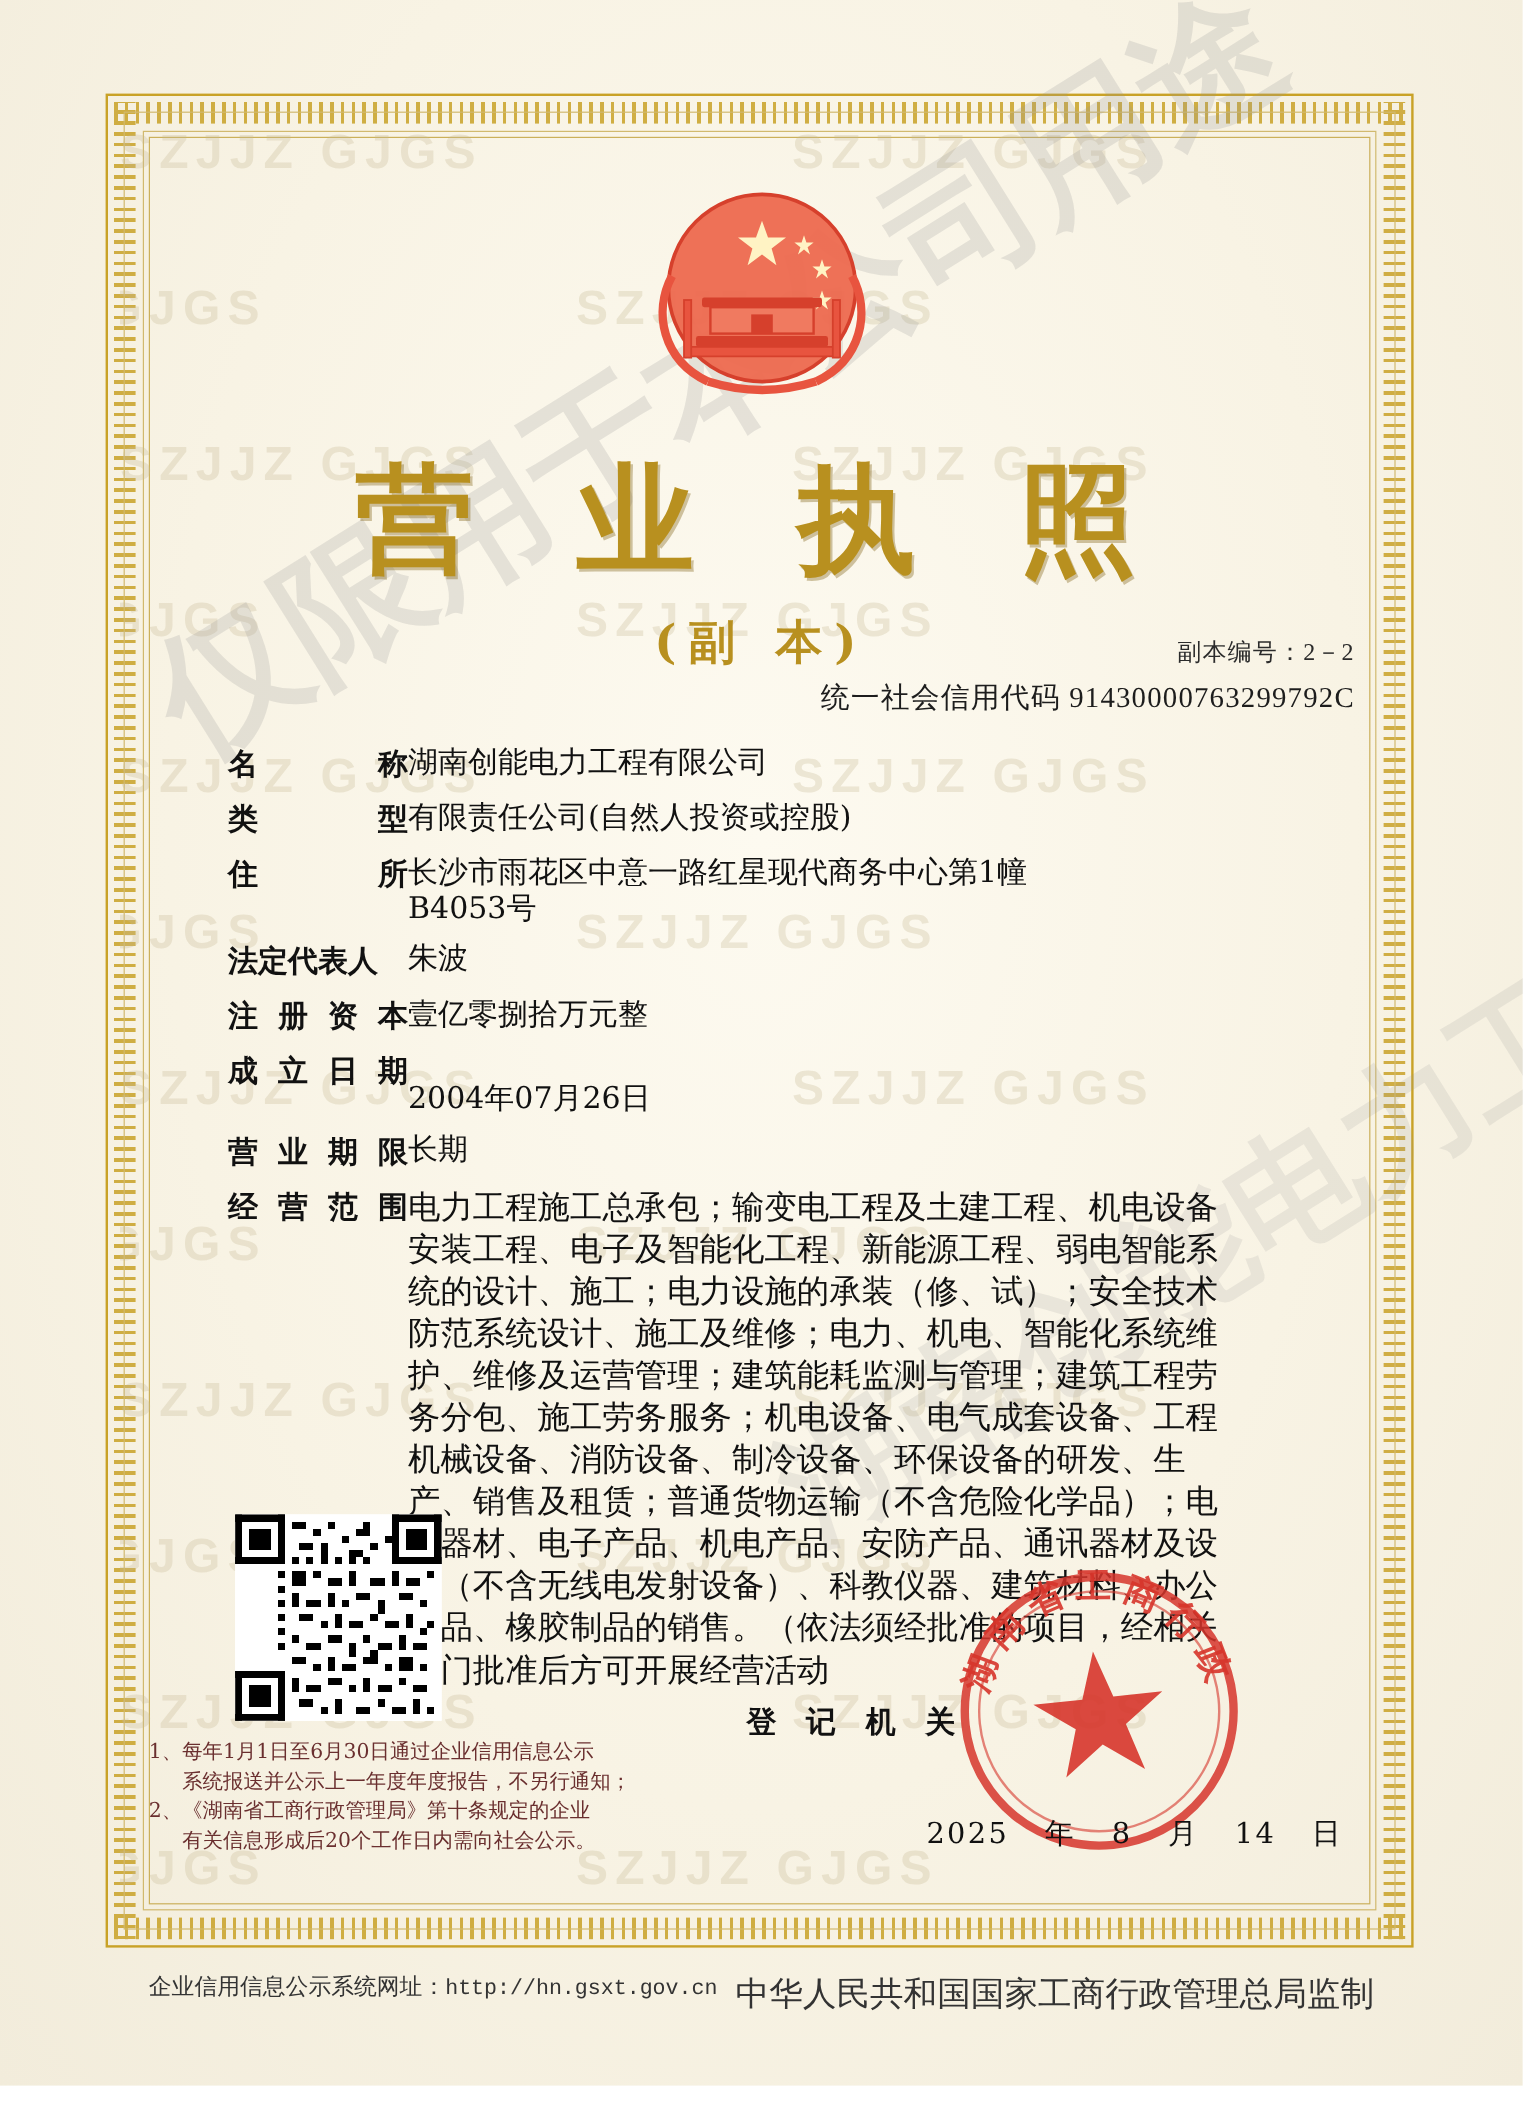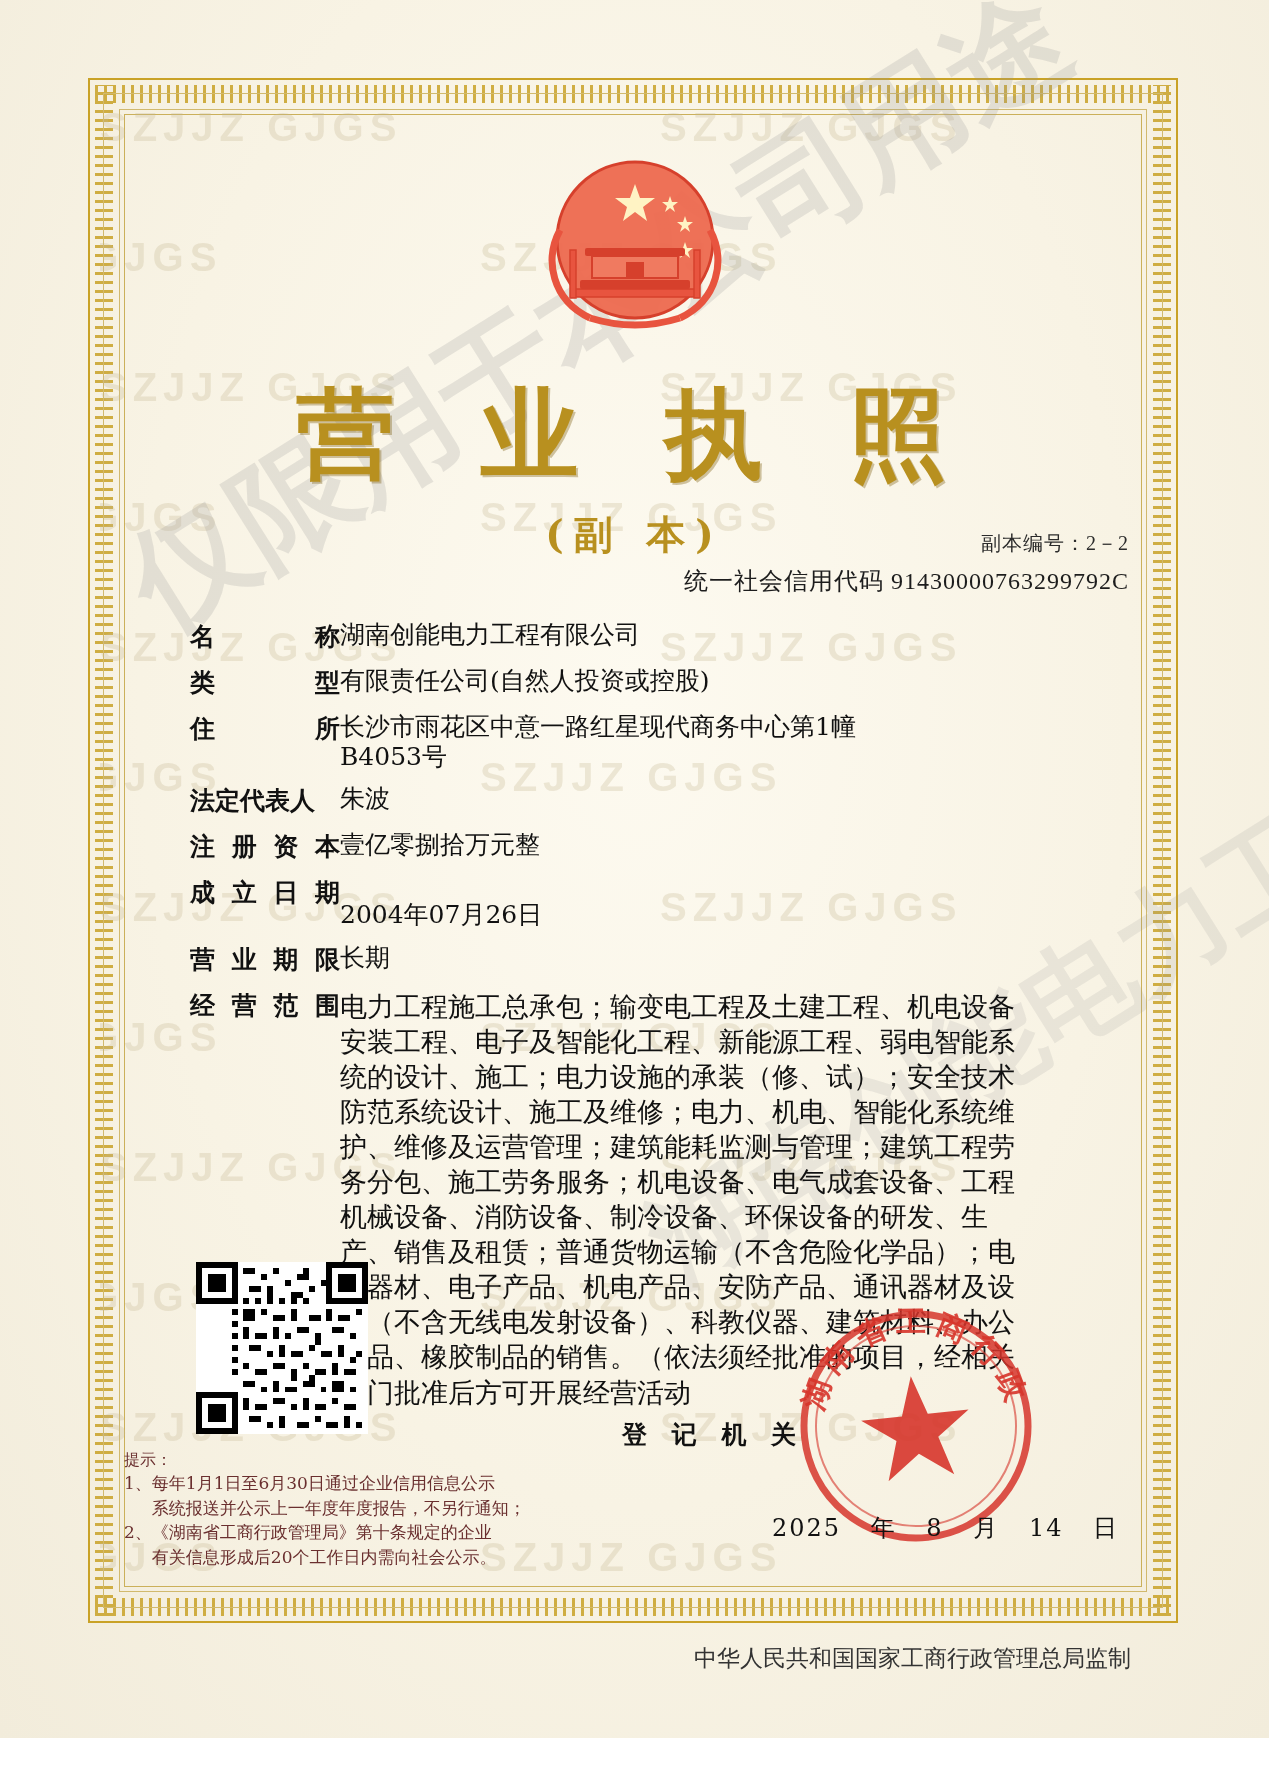--- a/index.html
+++ b/index.html
@@ -166,22 +166,22 @@
   }
 
   
   .footer-left{
     position:absolute;left:124px;top:1643px;
     font-size:19px;color:#333;
     font-family:"DejaVu Serif", serif;
   }
   .footer-left .url{font-family:"Liberation Mono", monospace;font-size:18px;}
   .footer-right{
-    position:absolute;right:138px;top:1643px;
-    font-size:23px;color:#333;
+    position:absolute;right:124px;top:1643px;
+    font-size:28px;color:#333;
     font-family:"DejaVu Serif", serif;
   }
 </style>
 </head>
 <body>
 
 <div class="page">
 
   <div class="outer-frame"></div>
   <div class="key-band"></div>
@@ -424,21 +424,20 @@
           <rect x="27" y="27" width="1" height="1"></rect>
         <rect x="8" y="1" width="1" height="1"></rect>
           <rect x="21" y="3" width="1" height="1"></rect>
         <rect x="19" y="19" width="1" height="1"></rect>
           <rect x="26" y="16" width="1" height="1"></rect>
       </g>
     </svg>
   </div>
 
   <div class="tips">
-    <div class="t-head">提示：</div>
     <div id="tiplist">
         <div class="t-item">
           <div class="num">1、</div>
           <div class="txt" style="white-space: pre-wrap;">每年1月1日至6月30日通过企业信用信息公示
 系统报送并公示上一年度年度报告，不另行通知；</div>
         </div>
         <div class="t-item">
           <div class="num">2、</div>
           <div class="txt" style="white-space: pre-wrap;">《湖南省工商行政管理局》第十条规定的企业
 有关信息形成后20个工作日内需向社会公示。</div>
@@ -464,15 +463,18 @@
 
   <div class="date-line">
     <span>2025</span>
     <span>年</span>
     <span>8</span>
     <span>月</span>
     <span>14</span>
     <span>日</span>
   </div>
 
+  <div class="footer-left">
+    <span>企业信用信息公示系统网址：</span><span class="url">http://hn.gsxt.gov.cn</span>
+  </div>
   <div class="footer-right">中华人民共和国国家工商行政管理总局监制</div>
 
 </div>
 
 </body></html>

